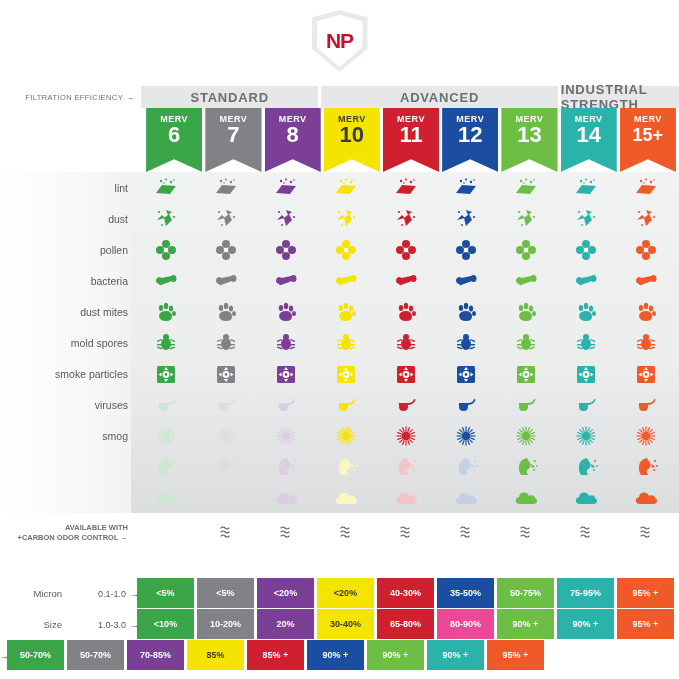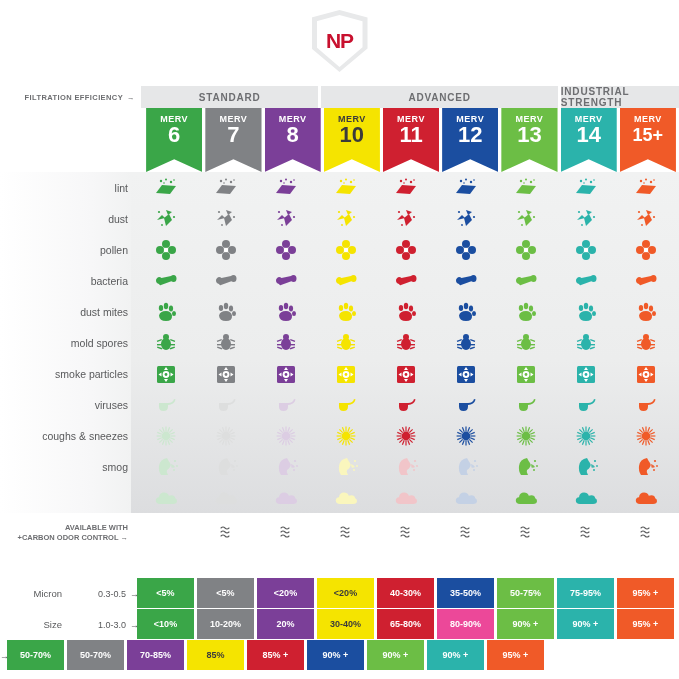--- a/index.html
+++ b/index.html
@@ -29,23 +29,23 @@
     font-weight:bold;font-size:21px;color:#c8102e;letter-spacing:-1px;
   }
   .logo-r{position:absolute;right:-8px;bottom:6px;font-size:7px;color:#9a9b9d;}
 
   
   .grid{position:absolute;left:0;top:86px;width:679px;}
 
   
   .groupbar{display:flex;height:22px;}
   .groupbar .spacer{width:137px;display:flex;align-items:center;justify-content:flex-end;
-    font-size:7.5px;letter-spacing:.4px;color:#6d6e71;padding-right:6px;font-weight:bold;}
+    font-size:7.5px;letter-spacing:.4px;color:#6d6e71;padding-right:6px;font-weight:normal;}
   .gcell{display:flex;align-items:center;justify-content:center;
-    font-size:10px;font-weight:bold;letter-spacing:.8px;color:#6d6e71;
+    font-size:13px;font-weight:bold;letter-spacing:.8px;color:#6d6e71;
     border-right:3px solid #fff;background:#e6e7e8;}
   .gcell.std{width:180px;}
   .gcell.adv{width:240px;}
   .gcell.ind{width:120px;border-right:none;}
 
   
   .banners{display:flex;height:64px;padding-left:11px;}
   .banners .spacer{width:137px;}
   .banner{
     width:57px;margin-right:3px;height:64px;position:relative;
@@ -181,21 +181,20 @@
     <div class="rowgrid">
       <div class="rowlabels" id="rowlabels">
           <div class="rowlabel">lint</div>
           <div class="rowlabel">dust</div>
           <div class="rowlabel">pollen</div>
           <div class="rowlabel">bacteria</div>
           <div class="rowlabel">dust mites</div>
           <div class="rowlabel">mold spores</div>
           <div class="rowlabel">smoke particles</div>
           <div class="rowlabel">viruses</div>
-          <div class="rowlabel">coughs &amp; sneezes</div>
           <div class="rowlabel">smog</div>
         </div>
       <div class="cellcols" id="cellcols">
           <div class="colstrip">
             <div class="cell">
               <span>
                 <svg width="26" height="22" viewBox="0 0 26 22">
                   <path d="M3 16 L9 8 L23 9 L17 17 Z" fill="rgb(58,166,72)"></path>
                 <circle cx="8" cy="4" r="1.2" fill="rgb(58,166,72)"></circle>
                   <circle cx="13" cy="2.5" r="1" fill="rgb(58,166,72)"></circle>
@@ -1602,21 +1601,21 @@
           </div>
         </div>
     </div>
   </div>
 </div>
 
 <div class="stats">
   <div id="statrows">
       <div class="statrow">
         <div class="statlab">Micron</div>
-        <div class="statrange">0.3-0.5</div>
+        <div class="statrange">0.1-1.0</div>
         <div class="arrowcol">→</div>
         <div class="statcells">
           <div class="statcell statbox" style="background: rgb(58, 166, 72);">&lt;5%</div>
           <div class="statcell statbox" style="background: rgb(128, 130, 133);">&lt;5%</div>
           <div class="statcell statbox" style="background: rgb(123, 63, 152);">&lt;20%</div>
           <div class="statcell statbox yellow" style="background: rgb(245, 228, 0);">&lt;20%</div>
           <div class="statcell statbox" style="background: rgb(207, 32, 48);">40-30%</div>
           <div class="statcell statbox" style="background: rgb(27, 78, 160);">35-50%</div>
           <div class="statcell statbox" style="background: rgb(108, 190, 69);">50-75%</div>
           <div class="statcell statbox" style="background: rgb(43, 179, 171);">75-95%</div>

